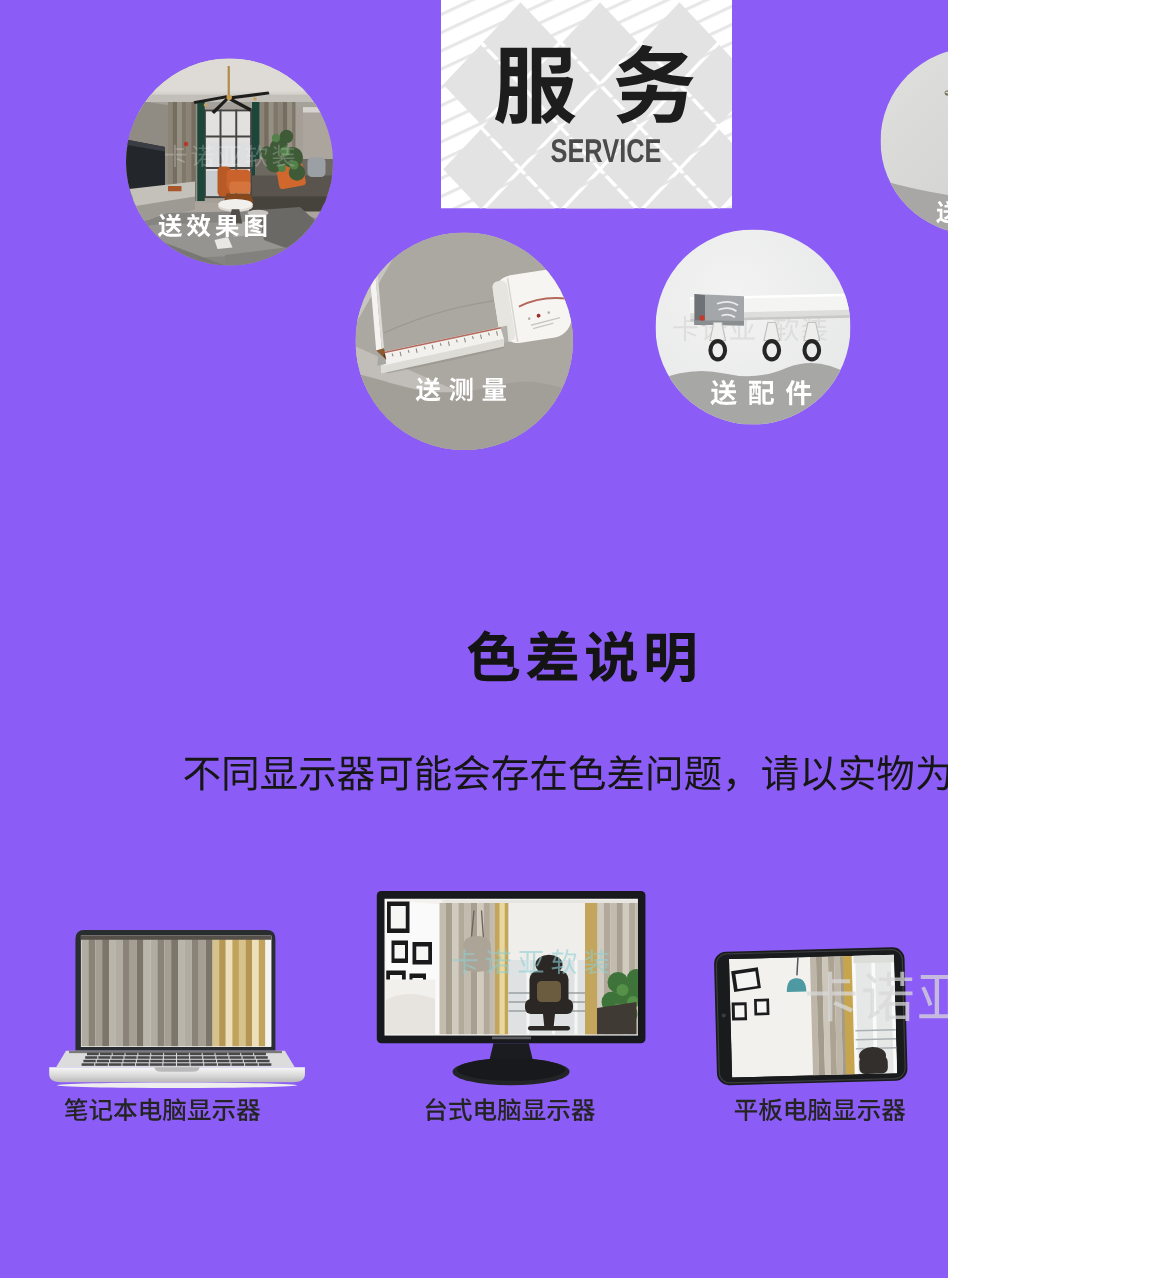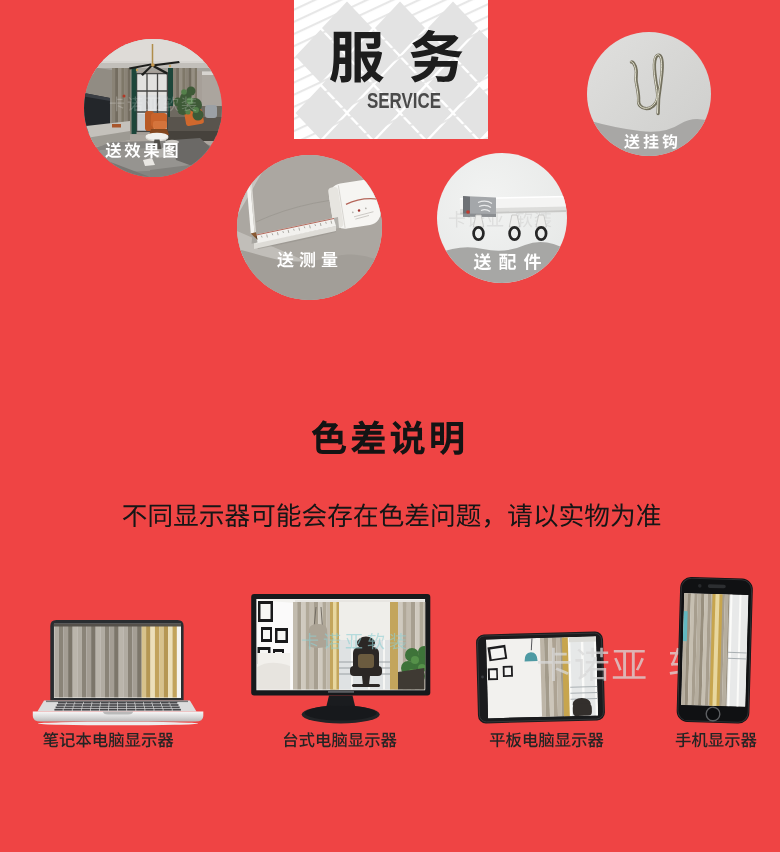--- a/index.html
+++ b/index.html
@@ -1,14 +1,14 @@
 <!DOCTYPE html>
 <html><head><meta charset="utf-8"><style>
 html,body{margin:0;padding:0;background:#fff}
-.page{position:relative;width:780px;height:852px;background:#ef4444;overflow:hidden;font-family:"Liberation Sans",sans-serif}
+.page{position:relative;width:632px;height:852px;background:#8b5cf6;overflow:hidden;font-family:"Liberation Sans",sans-serif}
 svg.main{position:absolute;left:0;top:0}
 </style></head>
 <body>
 <div class="page">
 <svg class="main" width="780" height="852" viewBox="0 0 780 852">
 <defs>
 <pattern id="hatch" width="11" height="11" patternTransform="rotate(-25 0 0)" patternUnits="userSpaceOnUse">
 <rect width="11" height="11" fill="#ffffff"></rect>
           <rect width="11" height="2.1" fill="#e7e7e7"></rect>
 </pattern>

